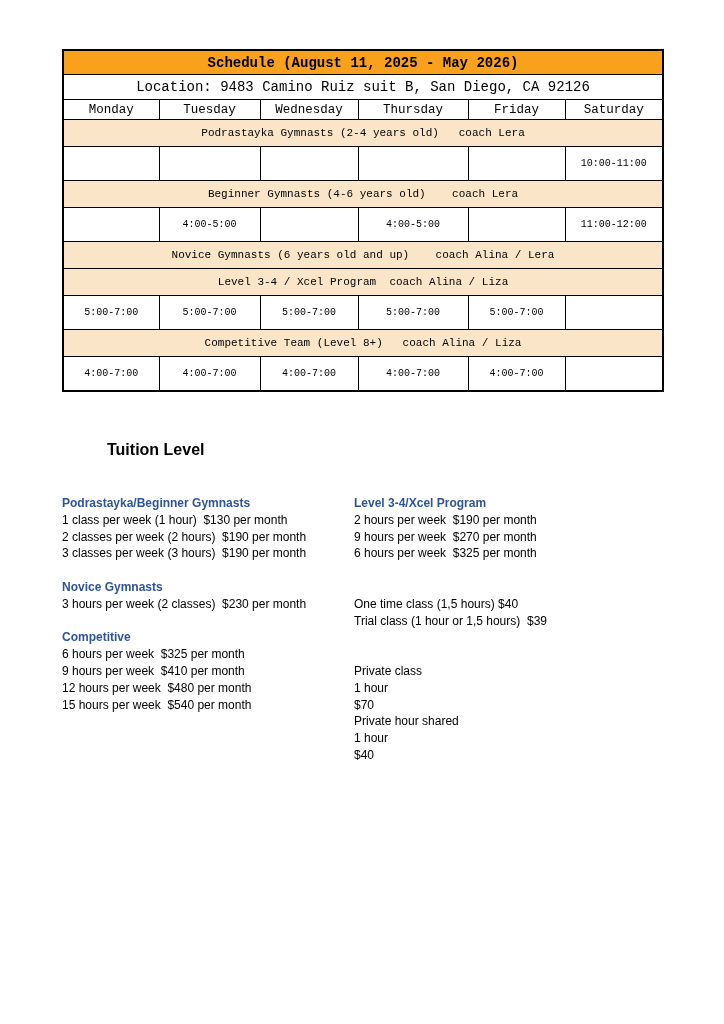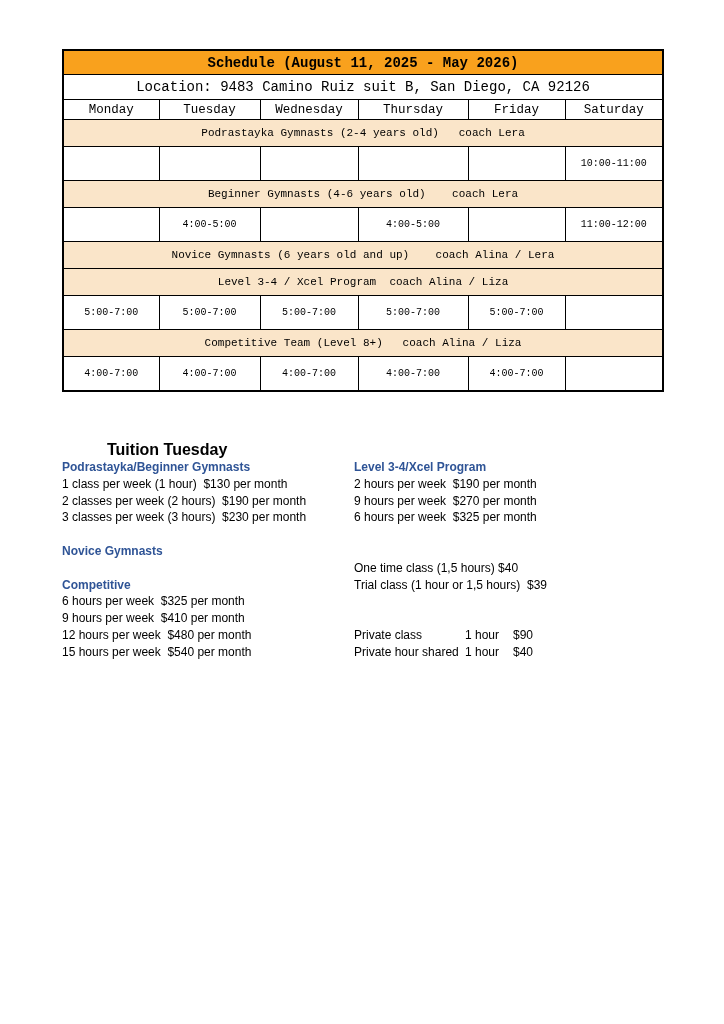--- a/index.html
+++ b/index.html
@@ -54,31 +54,31 @@
     top: 441px;
     font-size: 16px;
     font-weight: bold;
   }
   .tuition-cols {
     position: absolute;
     left: 62px;
     top: 459px;
     display: flex;
   }
-  .t-col { width: 292px; font-size: 12px; line-height: 16.8px; }
+  .t-col { width: 292px; font-size: 12px; line-height: 16.8px; margin-top: 36px; }
   .t-col.right { width: 310px; }
   .group-heading {
     font-weight: bold;
     color: var(--heading-blue, #2F5496);
     min-height: 16.8px;
     white-space: pre-wrap;
   }
   .t-line { min-height: 16.8px; white-space: pre-wrap; }
   .blank-line { height: 16.8px; }
-  .private-row { display: flex; }
+  .private-row { display: flex; flex-direction: column; }
   .pc-name { width: 111px; }
   .pc-duration { width: 48px; }
 </style>
 </head>
 <body>
 
 <div class="page">
 
   <table class="schedule">
     <colgroup>
@@ -147,46 +147,47 @@
           <td class="time-cell">4:00-7:00</td>
           <td class="time-cell">4:00-7:00</td>
           <td class="time-cell">4:00-7:00</td>
           <td class="time-cell">4:00-7:00</td>
           <td class="time-cell">4:00-7:00</td>
           <td class="time-cell"></td>
         </tr>
       </tbody>
   </table>
 
-  <div class="tuition-heading">Tuition Tuesday</div>
+  <div class="tuition-heading">Tuition Level</div>
 
   <div class="tuition-cols">
       <div class="t-col left">
         <div class="group-heading">Podrastayka/Beginner Gymnasts</div>
         <div class="t-line">1 class per week (1 hour)  $130 per month</div>
         <div class="t-line">2 classes per week (2 hours)  $190 per month</div>
-        <div class="t-line">3 classes per week (3 hours)  $230 per month</div>
+        <div class="t-line">3 classes per week (3 hours)  $190 per month</div>
         <div class="blank-line"></div>
         <div class="group-heading">Novice Gymnasts</div>
+        <div class="t-line">3 hours per week (2 classes)  $230 per month</div>
         <div class="blank-line"></div>
         <div class="group-heading">Competitive</div>
         <div class="t-line">6 hours per week  $325 per month</div>
         <div class="t-line">9 hours per week  $410 per month</div>
         <div class="t-line">12 hours per week  $480 per month</div>
         <div class="t-line">15 hours per week  $540 per month</div>
       </div>
       <div class="t-col right">
         <div class="group-heading">Level 3-4/Xcel Program</div>
         <div class="t-line">2 hours per week  $190 per month</div>
         <div class="t-line">9 hours per week  $270 per month</div>
         <div class="t-line">6 hours per week  $325 per month</div>
         <div class="blank-line"></div>
         <div class="group-heading"></div>
         <div class="t-line">One time class (1,5 hours) $40</div>
         <div class="t-line">Trial class (1 hour or 1,5 hours)  $39</div>
         <div class="blank-line"></div>
         <div class="group-heading"></div>
-        <div class="t-line private-row"><span class="pc-name">Private class</span><span class="pc-duration">1 hour</span><span class="pc-price">$90</span></div>
+        <div class="t-line private-row"><span class="pc-name">Private class</span><span class="pc-duration">1 hour</span><span class="pc-price">$70</span></div>
         <div class="t-line private-row"><span class="pc-name">Private hour shared</span><span class="pc-duration">1 hour</span><span class="pc-price">$40</span></div>
       </div>
     </div>
 
 </div>
 
 </body></html>

